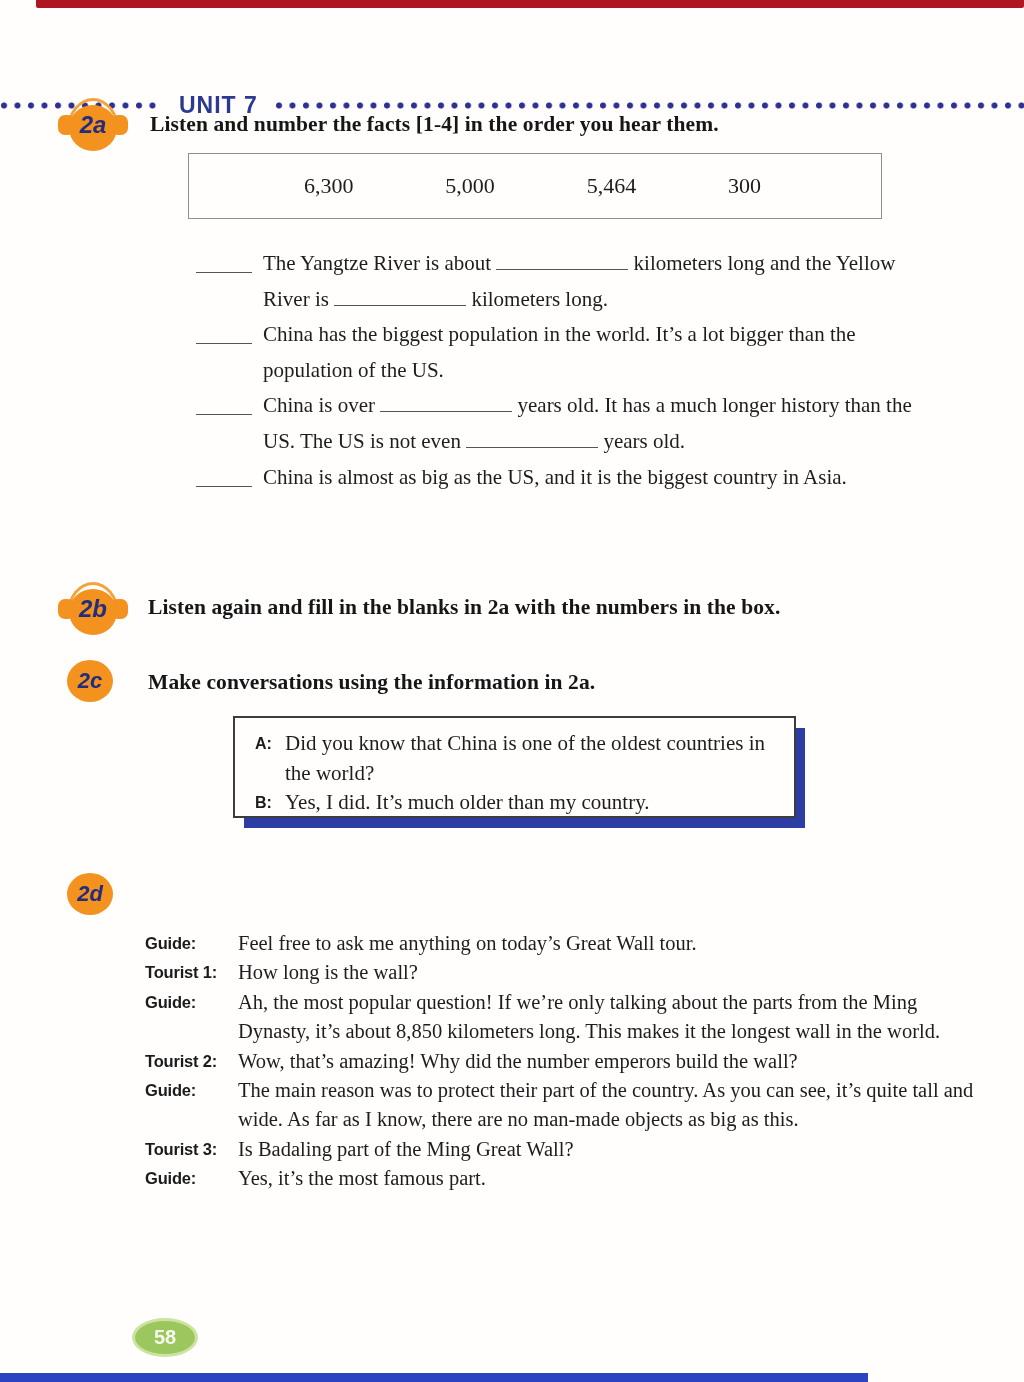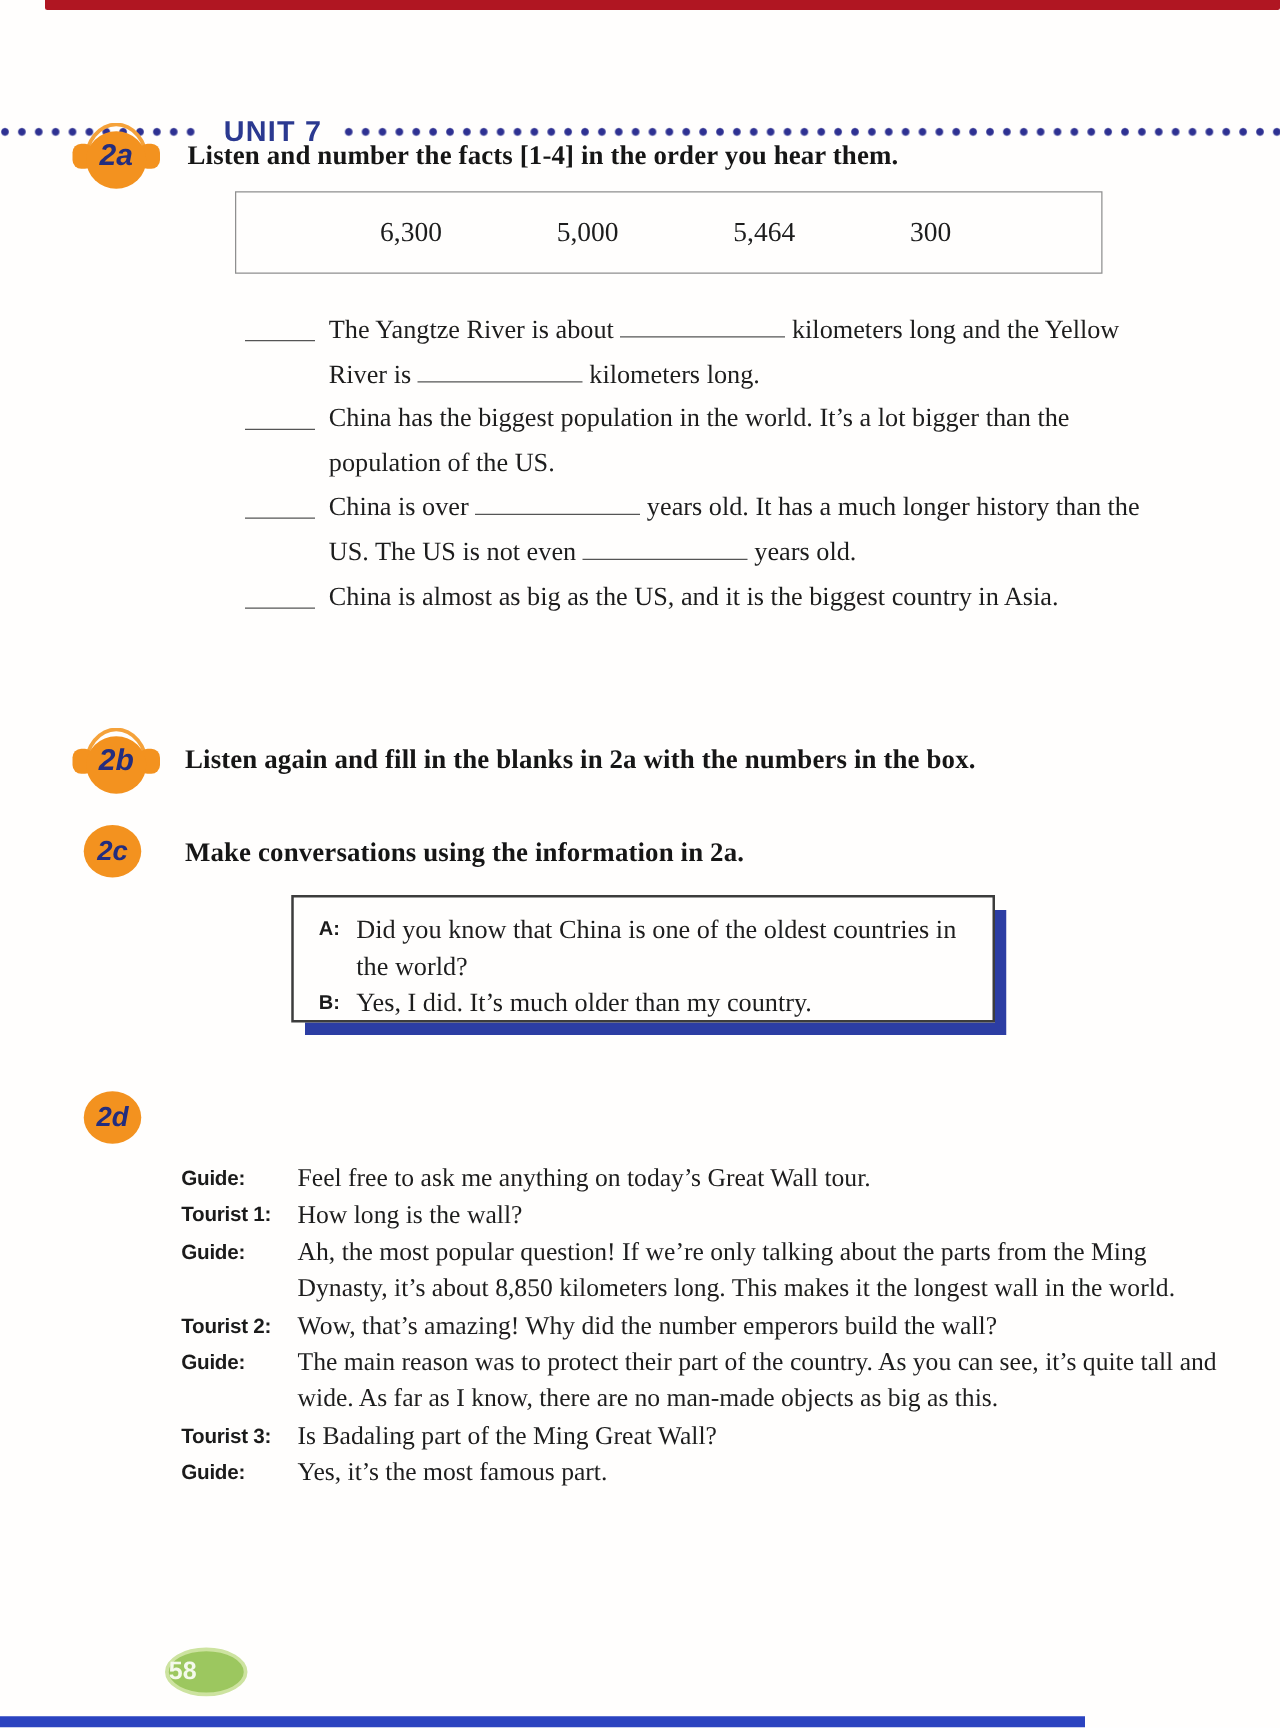--- a/index.html
+++ b/index.html
@@ -48,21 +48,21 @@
   .conv-speaker{flex:0 0 30px;font-family:"Liberation Sans",sans-serif;font-weight:bold;font-size:16px;color:#1b1b1b;line-height:29.5px;}
   .conv-text{margin:0;font-size:21px;line-height:29.5px;color:#1d1d1d;max-width:492px;}
 
   
   .dialogue{position:absolute;left:145px;top:929px;width:838px;}
   .dlg-row{display:flex;align-items:flex-start;}
   .dlg-speaker{flex:0 0 93px;font-family:"Liberation Sans",sans-serif;font-weight:bold;font-size:16.5px;color:#1b1b1b;line-height:29.4px;letter-spacing:-0.2px;}
   .dlg-text{margin:0;font-size:20.5px;line-height:29.4px;color:#1d1d1d;flex:1 1 auto;}
 
   
-  .pagenum{position:absolute;left:132px;top:1318px;width:66px;height:39px;background:#9cc75f;border:3px solid #cde3a0;border-radius:50%;box-sizing:border-box;display:flex;align-items:center;justify-content:flex-start;}
+  .pagenum{position:absolute;left:132px;top:1318px;width:66px;height:39px;background:#9cc75f;border:3px solid #cde3a0;border-radius:50%;box-sizing:border-box;display:flex;align-items:center;justify-content:center;}
   .pagenum span{font-family:"Liberation Sans",sans-serif;font-weight:bold;font-size:20px;color:#f4f9ec;}
 </style>
 </head>
 <body>
 
 <div id="page">
 
   <div class="bar-top"></div>
 
   <div class="unit-row">

